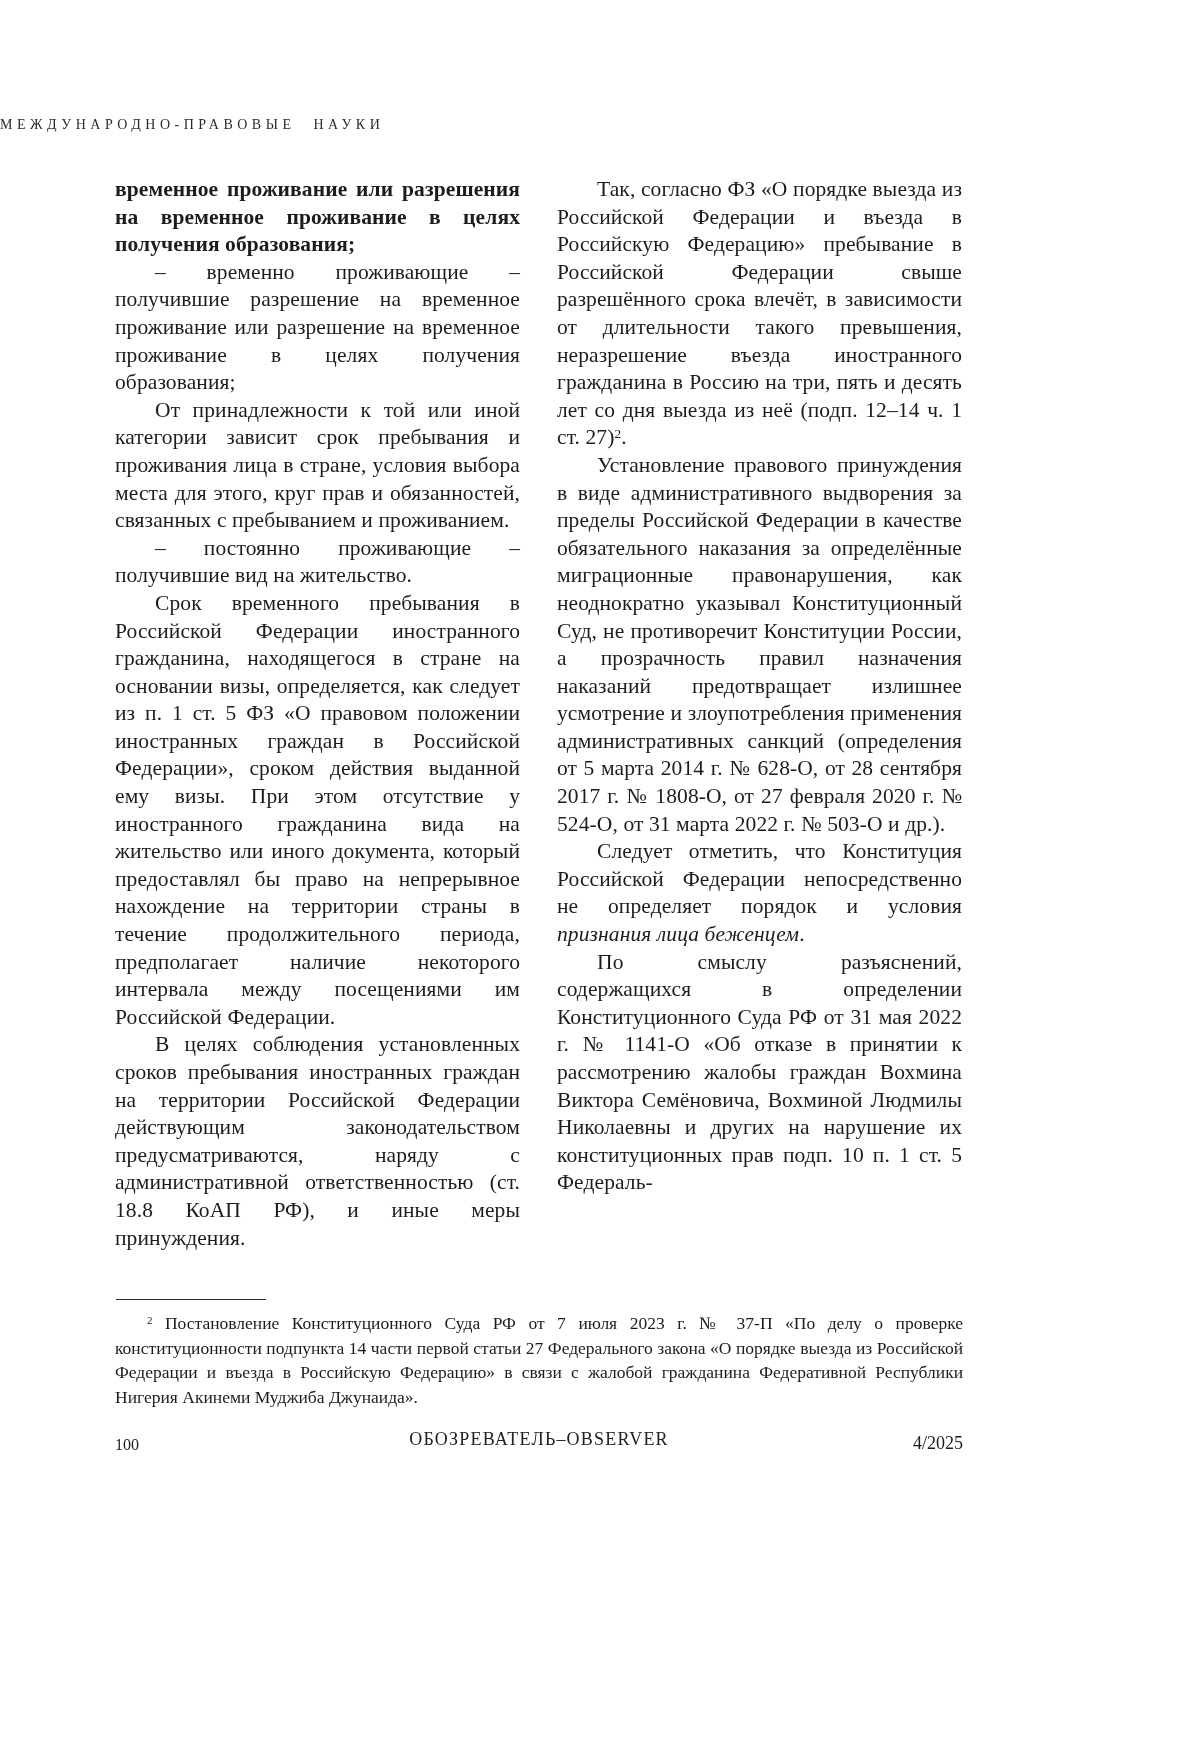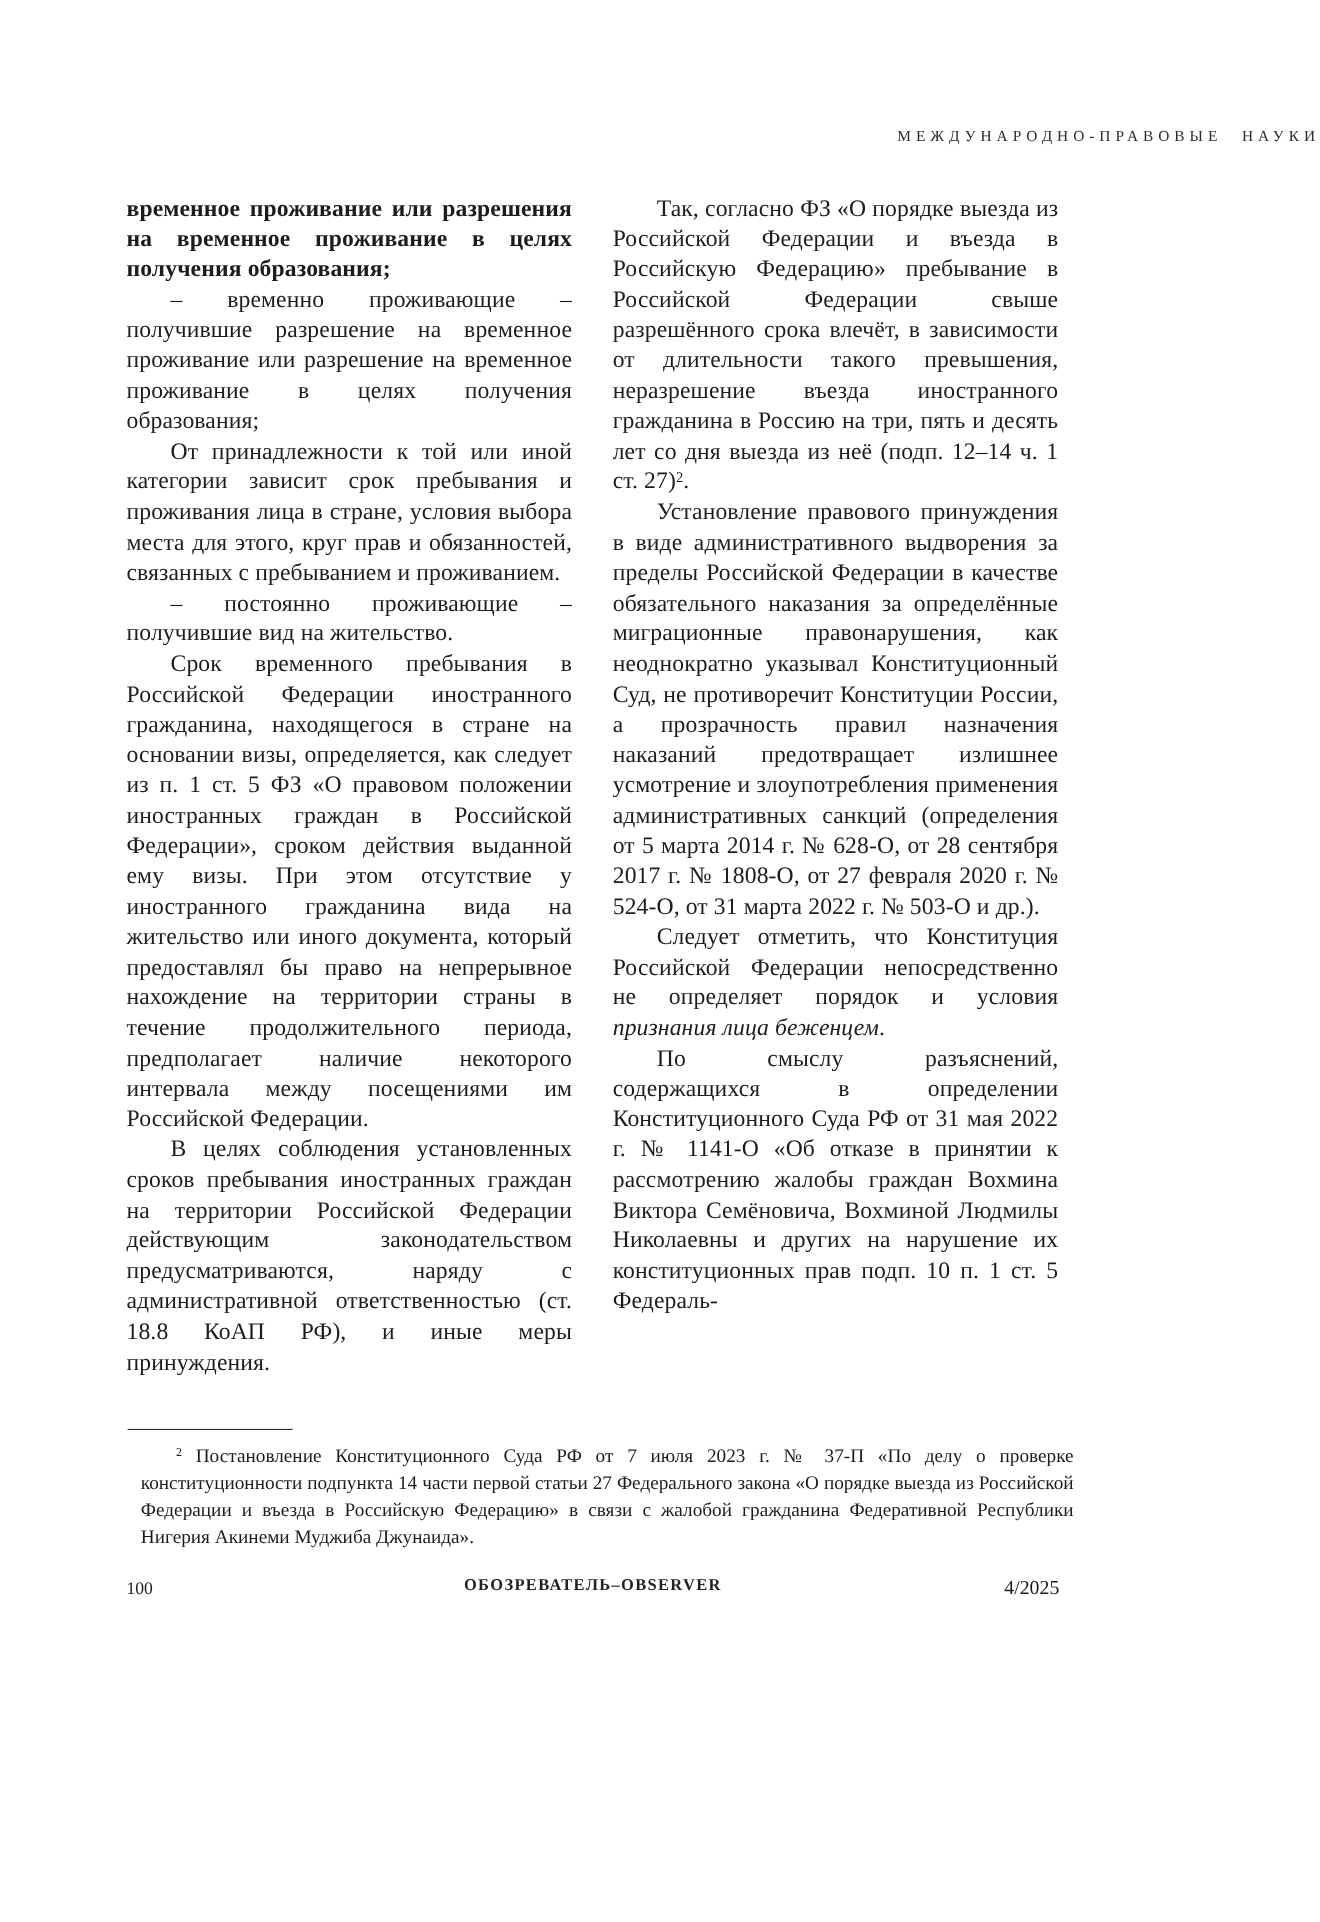--- a/index.html
+++ b/index.html
@@ -14,21 +14,21 @@
     background: #ffffff;
     font-family: "Liberation Serif", "DejaVu Serif", serif;
     color: #1c1c1c;
     overflow: hidden;
   }
   .running-head {
     position: absolute;
     top: 117px;
     left: 0;
     width: 100%;
-    text-align: right;
+    text-align: left;
     font-size: 14px;
     letter-spacing: 4.5px;
     word-spacing: 10px;
     color: #2b2b2b;
   }
   .columns {
     position: absolute;
     top: 176px;
     left: 115px;
     width: 848px;
@@ -62,21 +62,21 @@
   .footnote-rule {
     position: absolute;
     top: 1299px;
     left: 116px;
     width: 150px;
     border-top: 1.5px solid #2b2b2b;
   }
   .footnote {
     position: absolute;
     top: 1311px;
-    left: 128px;
+    left: 115px;
     width: 848px;
     font-size: 17.5px;
     line-height: 24.6px;
     text-align: justify;
     text-indent: 32px;
     hyphens: auto;
     font-family: Liberation Serif, serif;
     -webkit-hyphens: auto;
   }
   .page-footer {
@@ -90,23 +90,23 @@
     position: absolute;
     left: 0;
     bottom: 0;
     font-size: 16px;
   }
   .journal-title {
     position: absolute;
     left: 50%;
     transform: translateX(-50%);
     bottom: 4px;
-    font-size: 15px;
+    font-size: 18px;
     letter-spacing: 1.2px;
-    font-weight: bold;
+    font-weight: normal;
     color: #222222;
   }
   .issue {
     position: absolute;
     right: 0;
     bottom: 0;
     font-size: 18px;
   }
 </style>
 </head>

